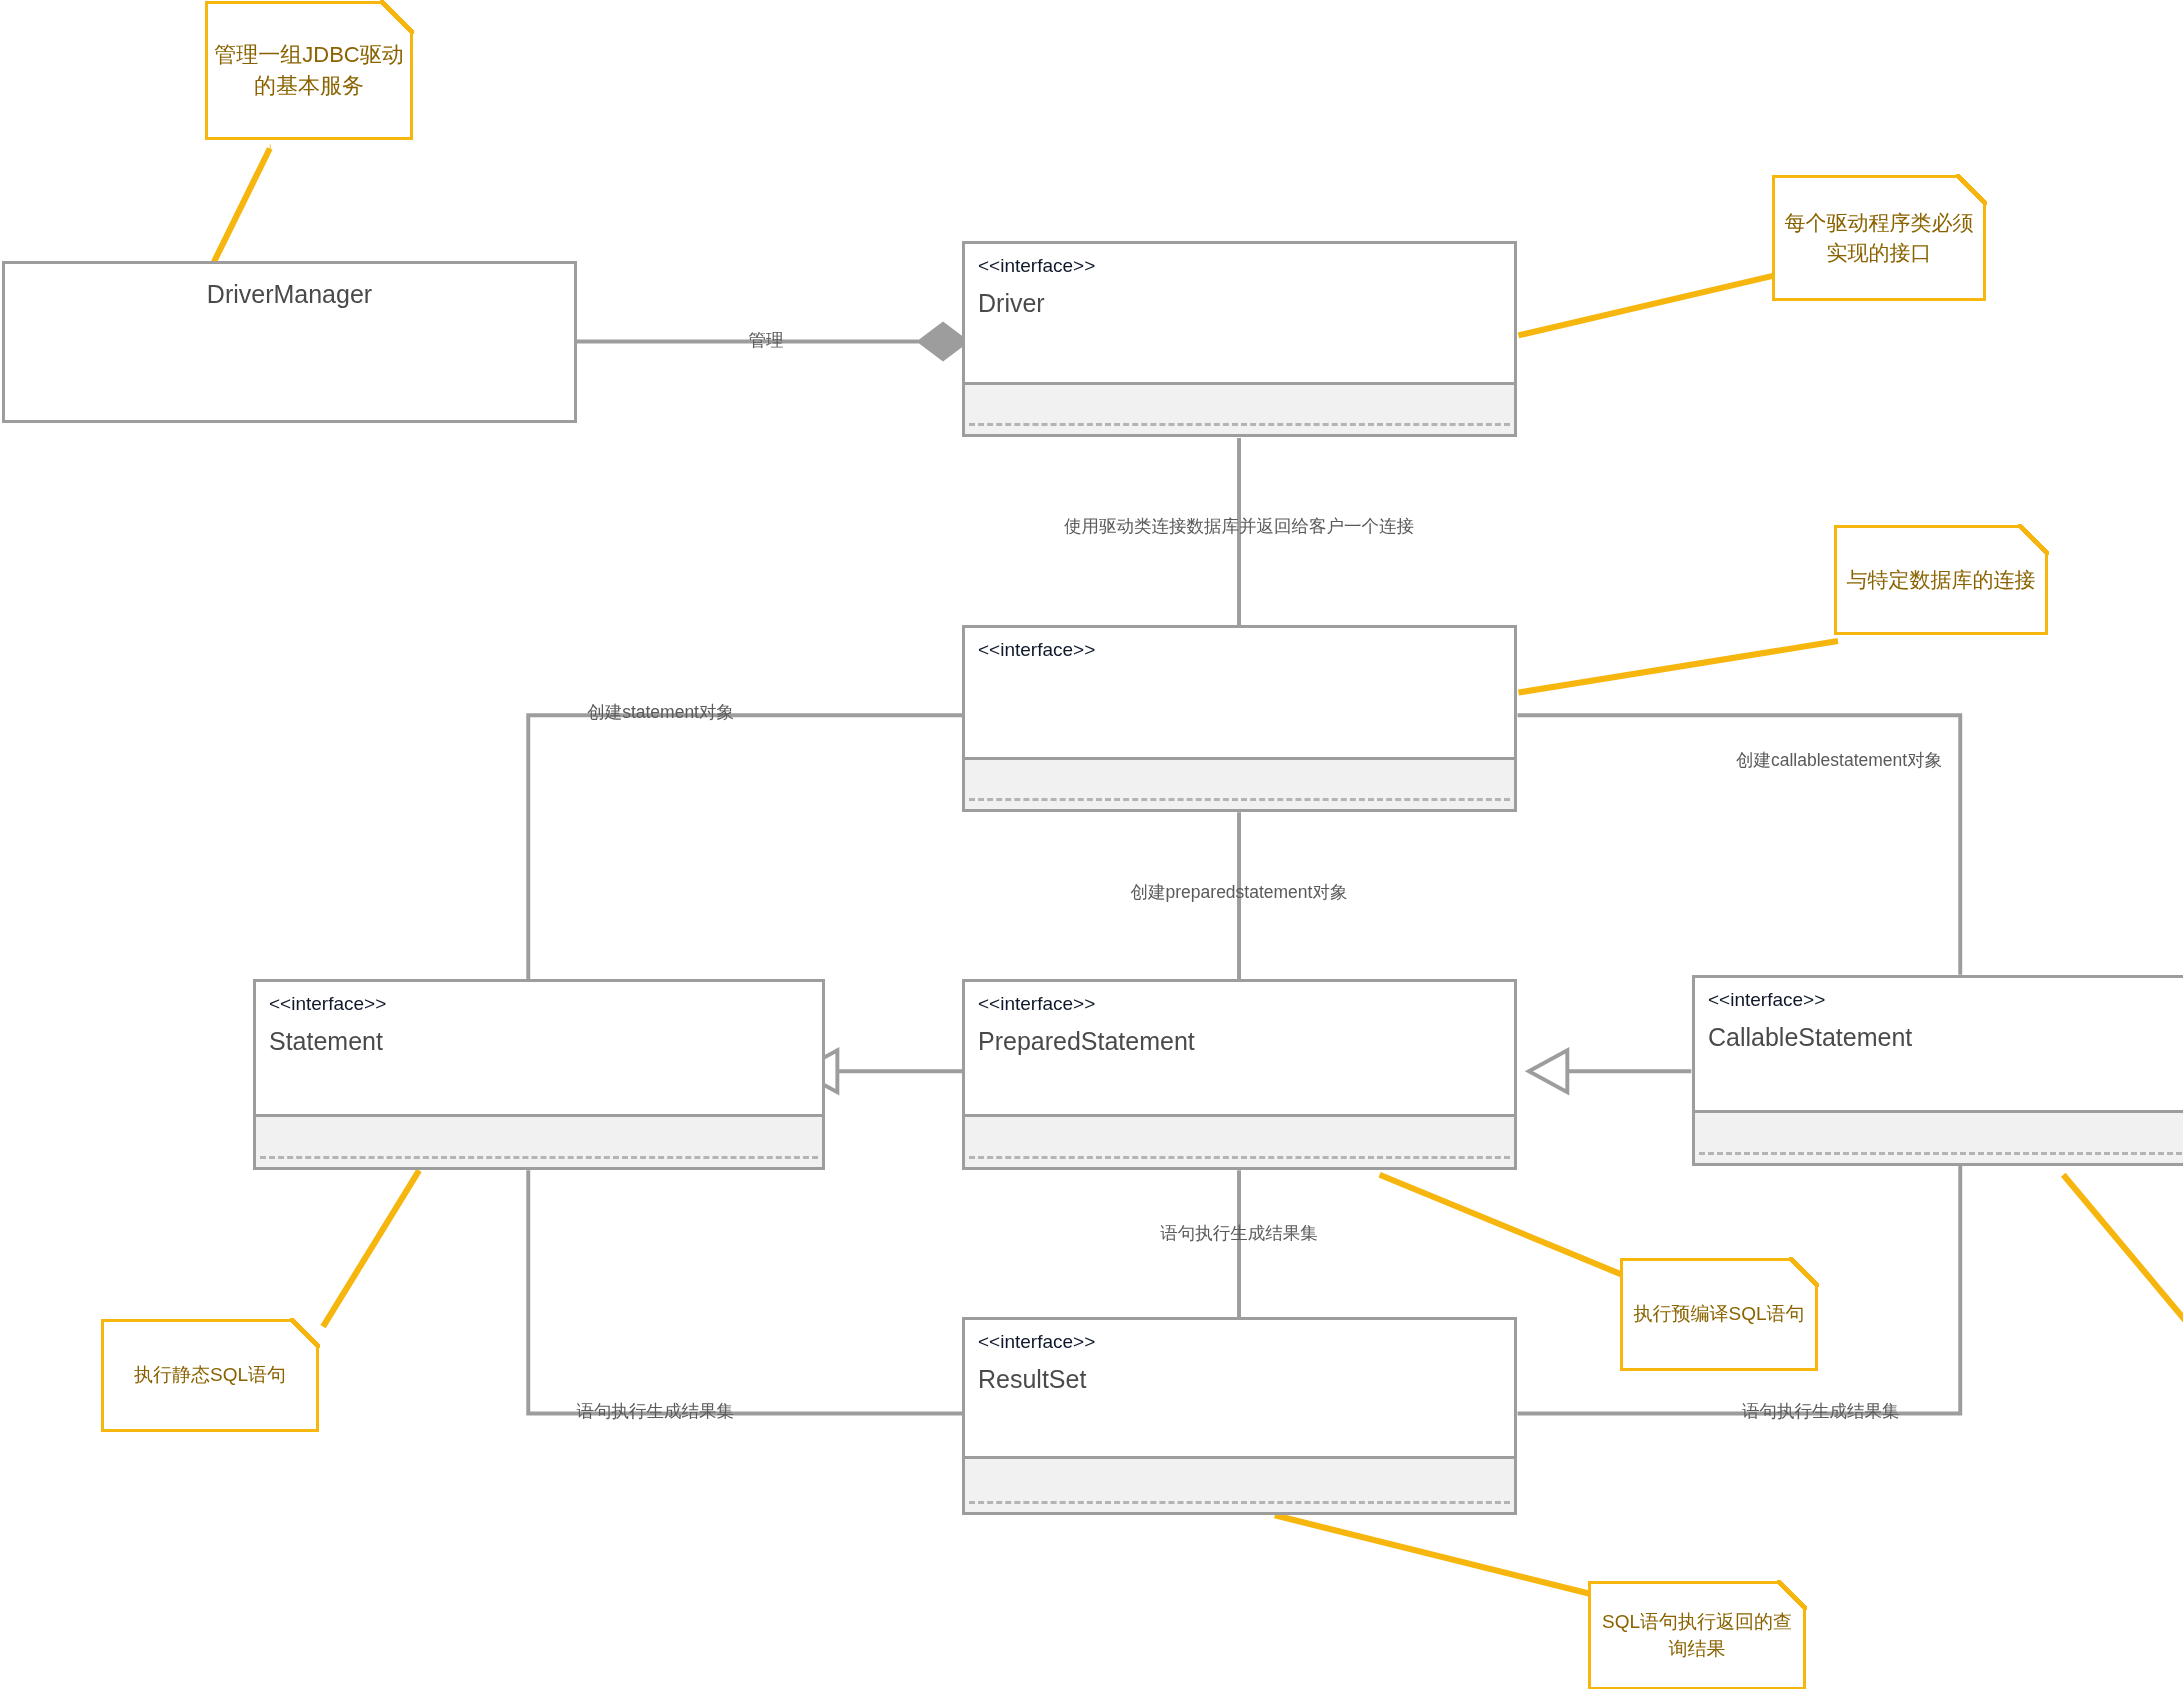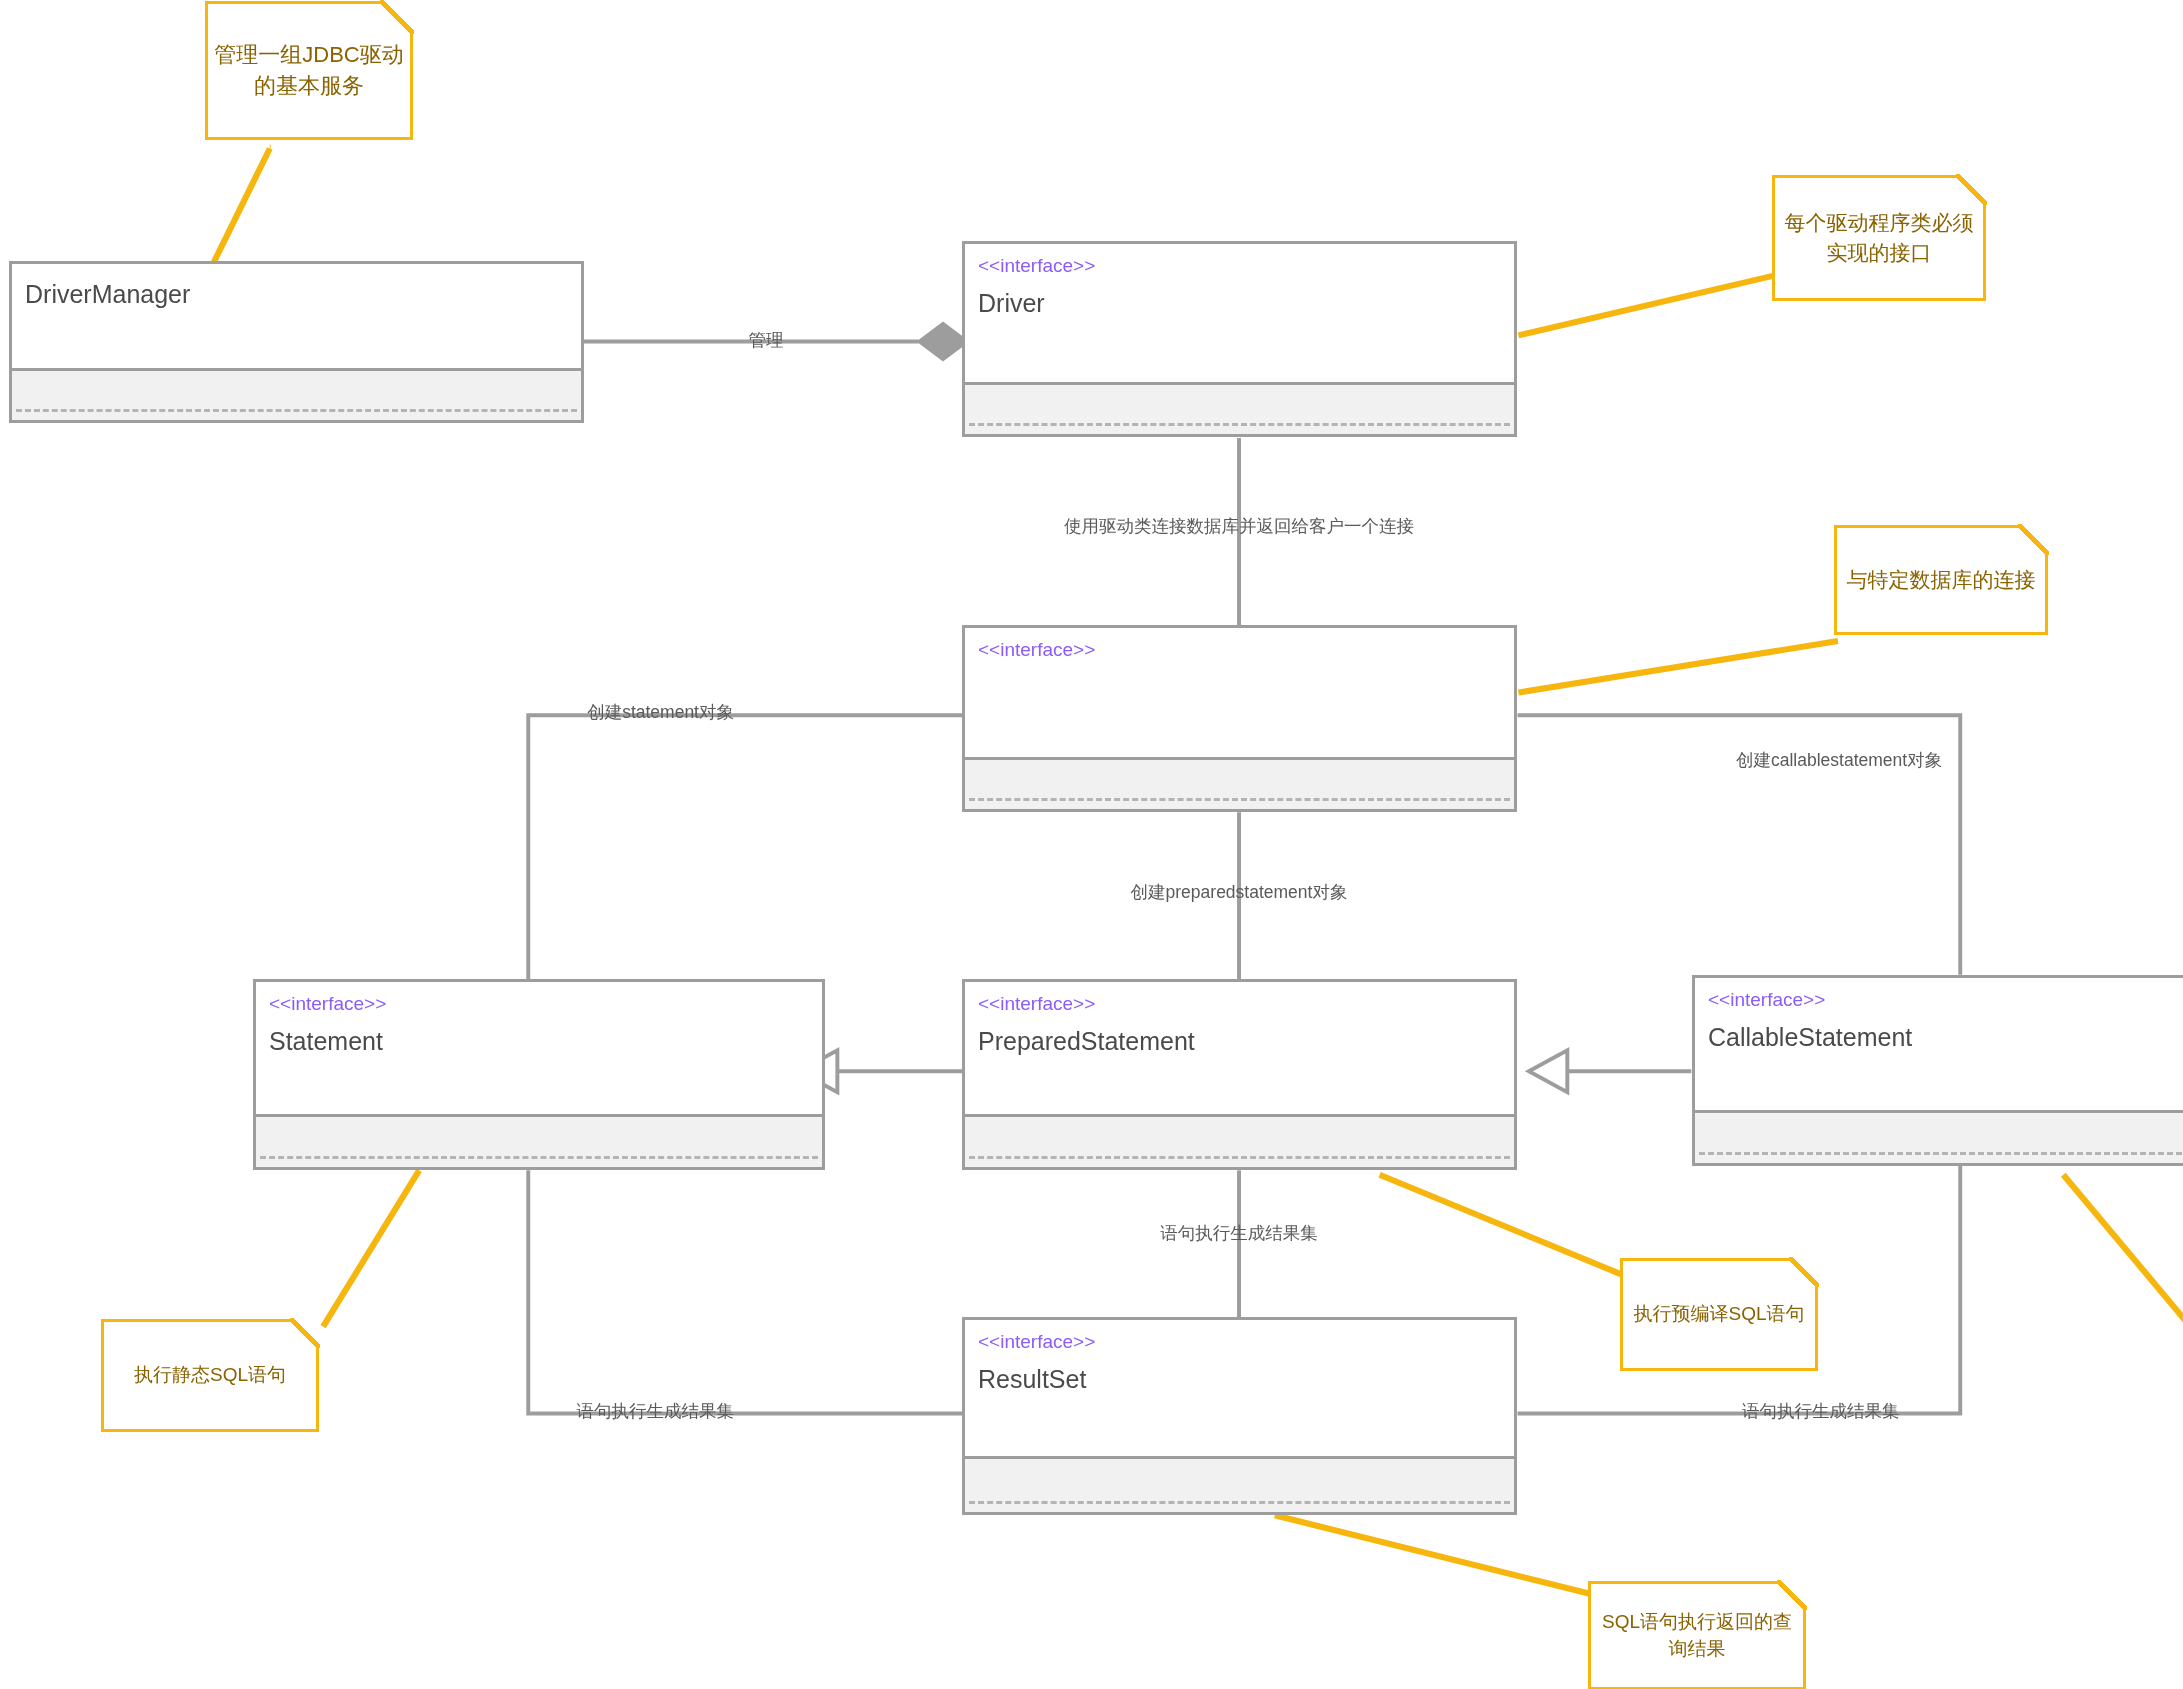--- a/index.html
+++ b/index.html
@@ -37,21 +37,21 @@
   .uml-head {
     flex: 1 1 auto;
     background: #ffffff;
     padding: 11.4px 13px 0 13px;
     box-sizing: border-box;
     display: flex;
     flex-direction: column;
     justify-content: flex-start;
   }
   .uml-stereo {
-    color: #8b5cf6;
+    color: #0f172a;
     font-size: 19px;
     line-height: 1.15;
     white-space: nowrap;
   }
   .uml-name {
     color: #4a4a4a;
     font-size: 25px;
     line-height: 1.15;
     margin-top: 11.4px;
     white-space: nowrap;
@@ -167,21 +167,21 @@
       <line x1="618" y1="340" x2="490" y2="600"></line>
       <line x1="3478" y1="768" x2="4068" y2="630"></line>
       <line x1="3478" y1="1586" x2="4210" y2="1468"></line>
       <line x1="960" y1="2680" x2="740" y2="3038"></line>
       <line x1="3160" y1="2690" x2="3718" y2="2920"></line>
       <line x1="4726" y1="2690" x2="5036" y2="3060"></line>
       <line x1="2920" y1="3470" x2="3644" y2="3650"></line>
     </g>
   </svg>
 
-  <div class="uml-box" style="left:9px; top:261px; width:575px; height:162px;">
+  <div class="uml-box" style="left:2px; top:261px; width:575px; height:162px;align-items:center;">
     <div class="uml-head">
       <div class="uml-name no-stereo">DriverManager</div>
     </div>
     <div class="uml-members" style="height:52px;">
       <div class="dashrule"></div>
     </div>
   </div>
 
   <div class="uml-box" style="left:962px; top:241px; width:555px; height:196px;">
     <div class="uml-head">

